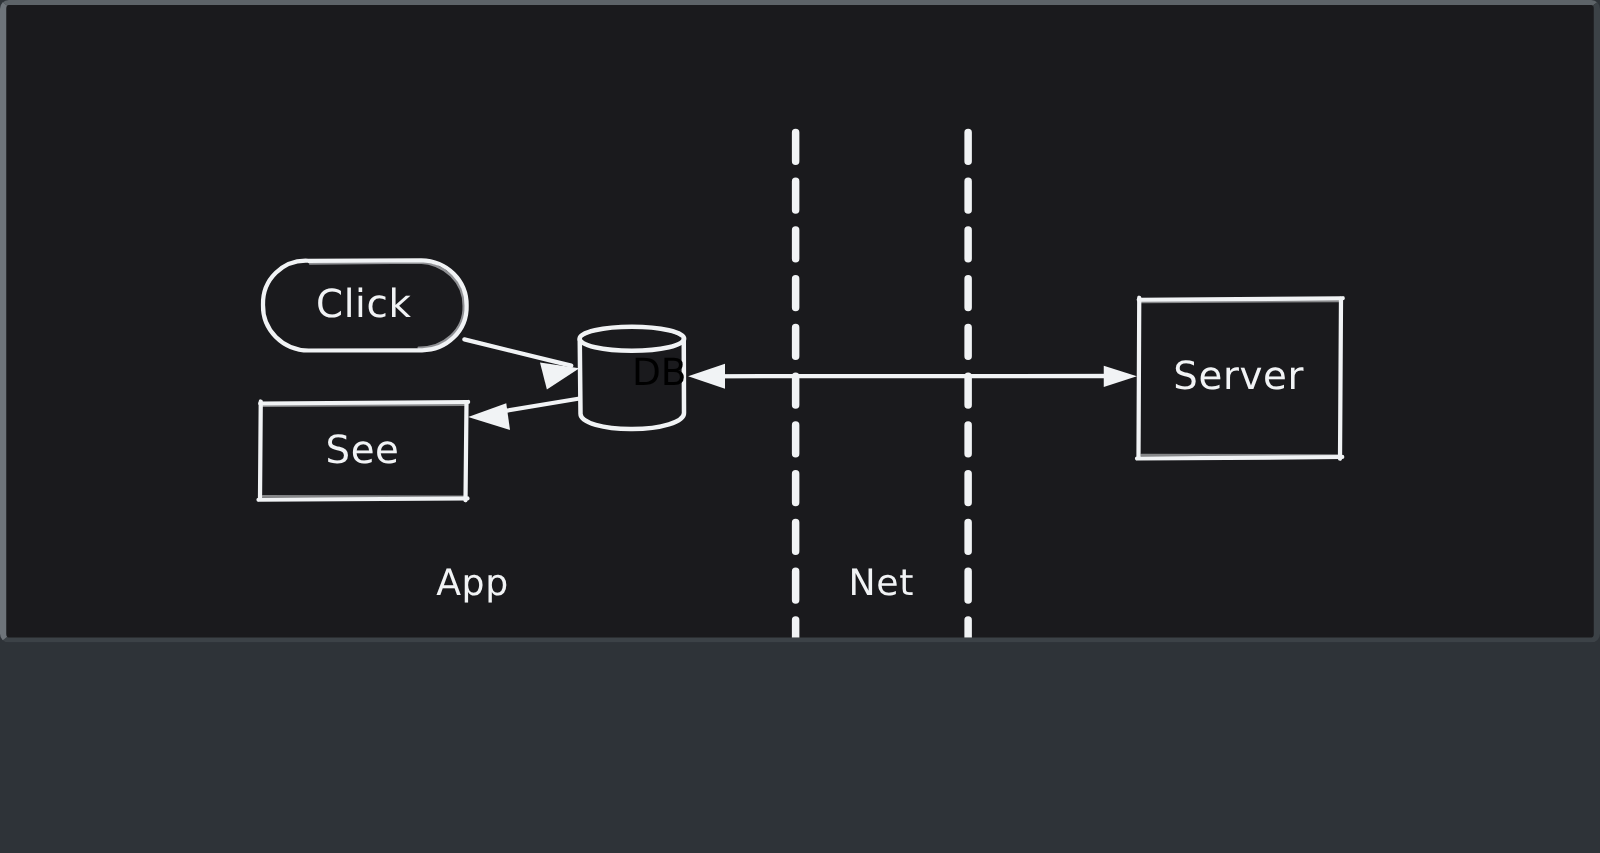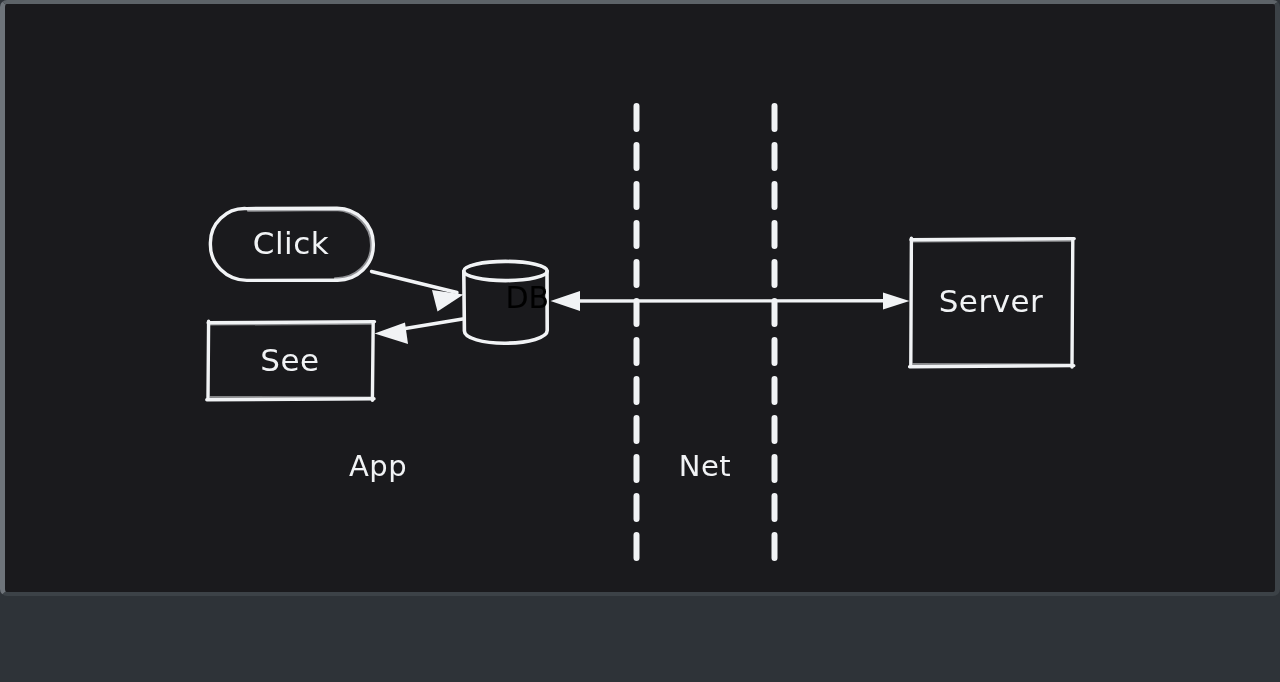--- a/index.html
+++ b/index.html
@@ -10,21 +10,21 @@
   }
   body {
     width: 1280px;
     height: 682px;
     overflow: hidden;
     font-family: "DejaVu Sans", sans-serif;
   }
   #canvas-frame {
     position: relative;
     width: 1280px;
-    height: 596px;
+    height: 514px;
     box-sizing: border-box;
     border-top: 4px solid #5d6368;
     border-left: 5px solid #6e747a;
     border-right: 5px solid #3c4247;
     border-bottom: 4px solid #3c4247;
     border-radius: 7px;
     background: #1a1a1d;
     overflow: hidden;
   }
   #diagram-svg {

